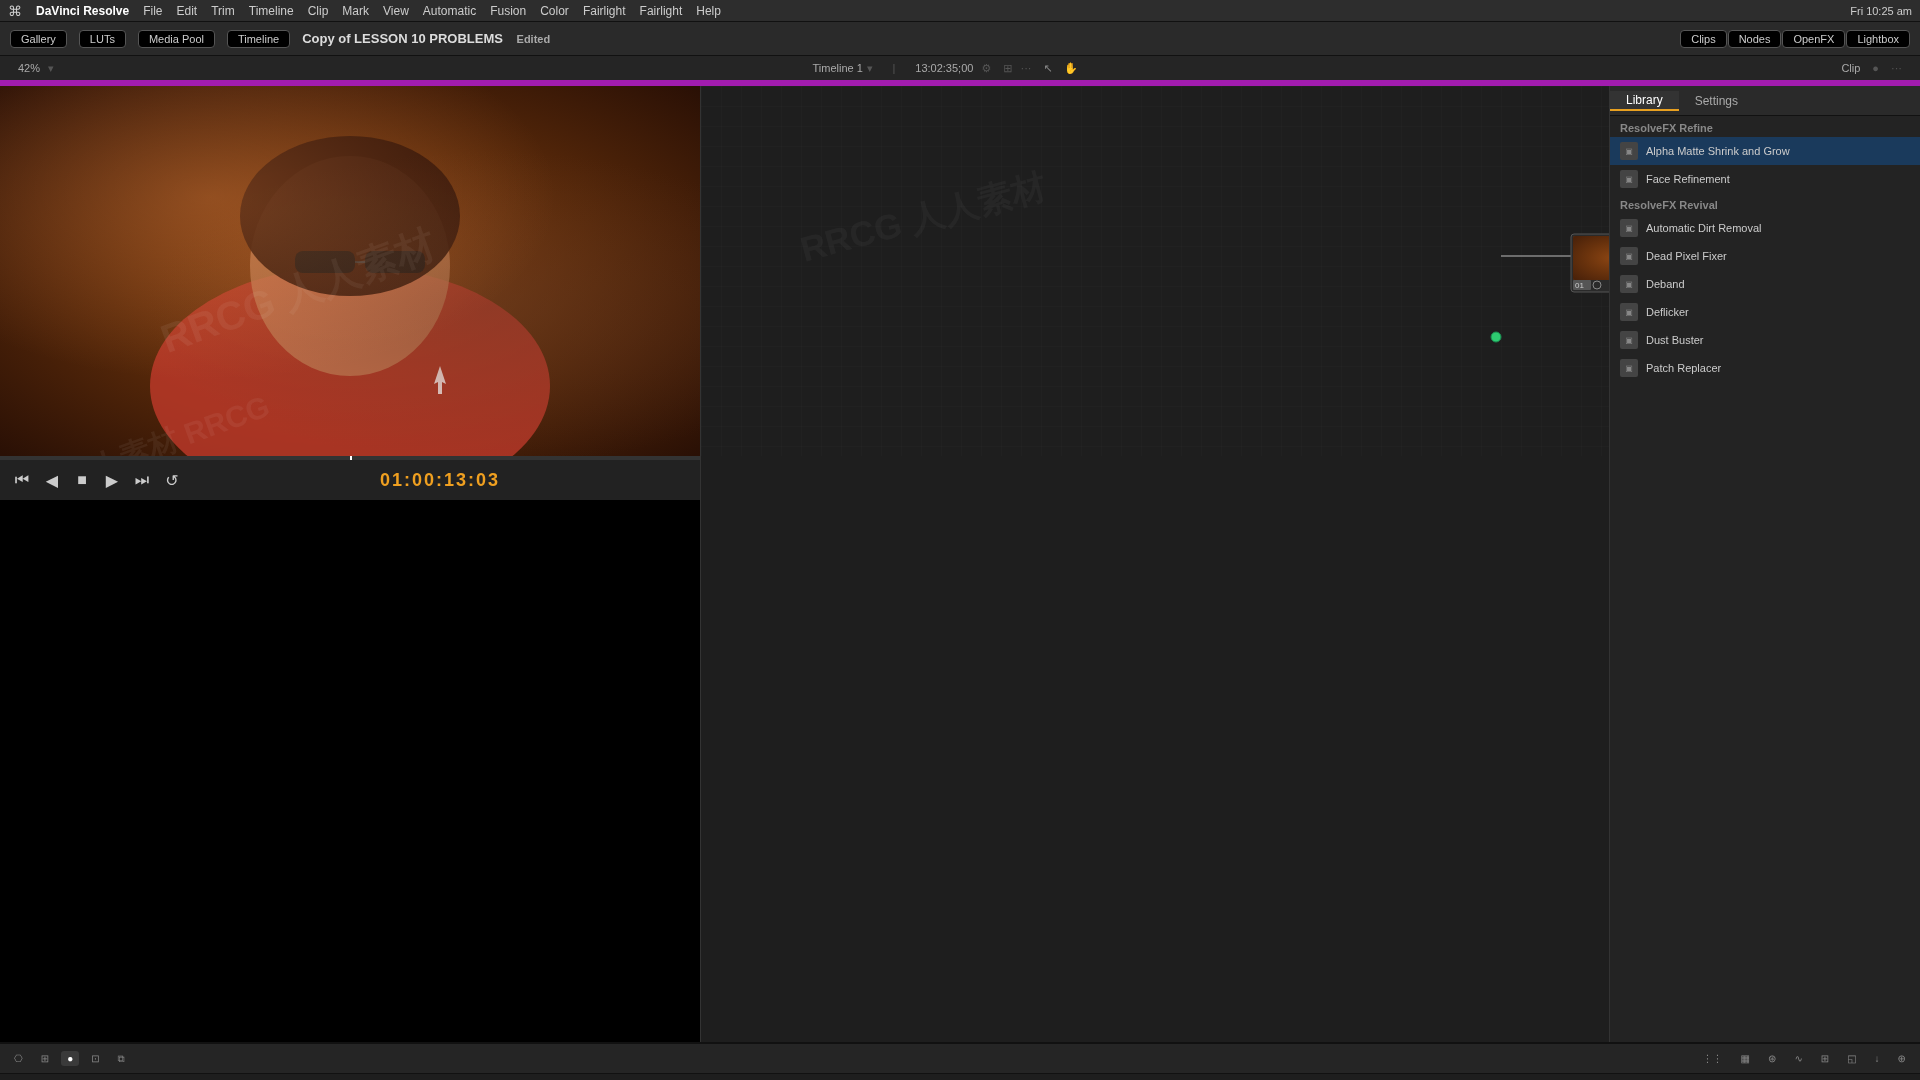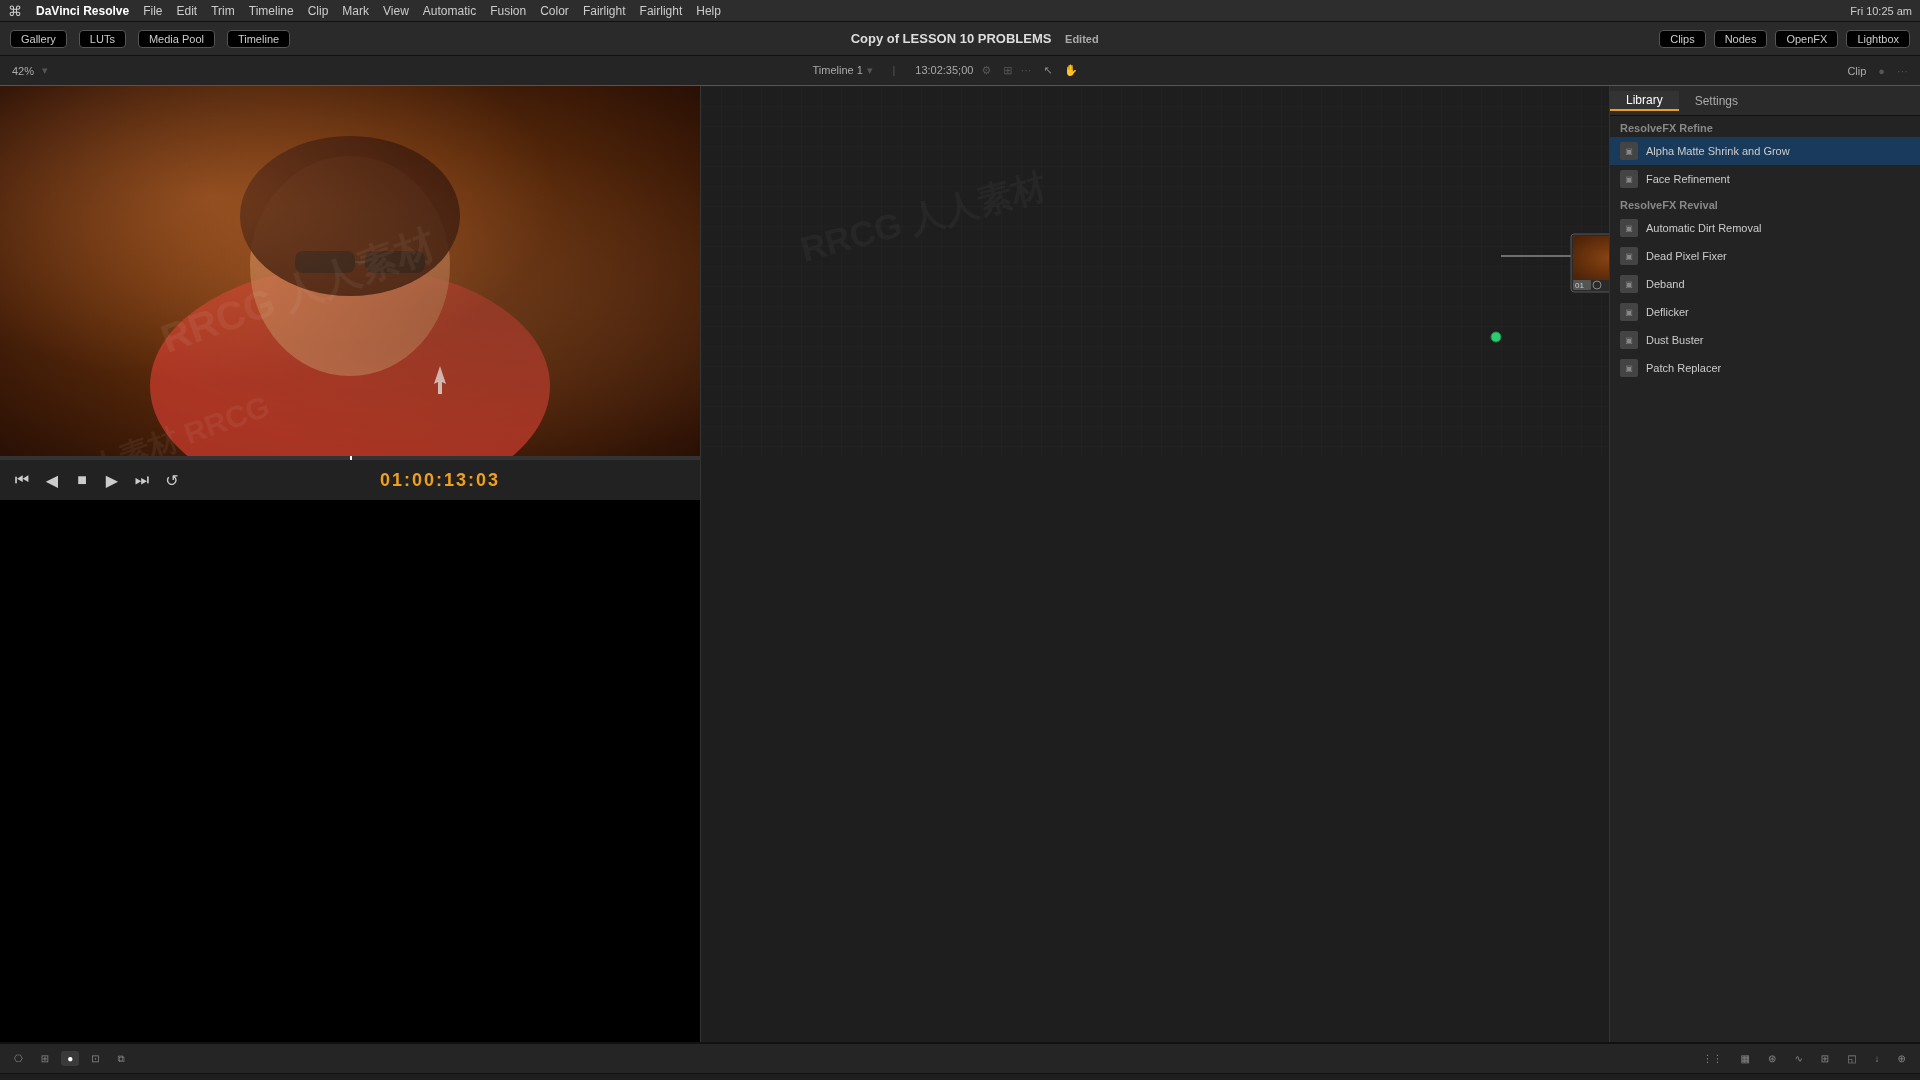--- a/index.html
+++ b/index.html
@@ -41,22 +41,22 @@
     .toolbar-btn {
       background: #000000;
       border: 1px solid #555;
       border-radius: 4px;
       color: #ccc;
       padding: 2px 10px;
       font-size: 11px;
       cursor: pointer;
       display: flex; align-items: center; gap: 4px;
     }
-    .toolbar-center { flex: 1; text-align: center; font-size: 13px; font-weight: 600; color: #ddd; }
-    .toolbar-right { display: flex; align-items: center; gap: 8px; }
+    .toolbar-center { flex: 1; font-size: 13px; font-weight: 600; color: #ddd; }
+    .toolbar-right { display: flex; align-items: center; gap: 1px; }
     .edited-badge { color: #aaa; font-size: 11px; }
 
     
     .main-area {
       display: flex;
       height: calc(1080px - 22px - 34px - 34px - 34px);
     }
 
     
     .preview-panel {
@@ -200,23 +200,23 @@
       overflow: hidden;
       border-bottom: 1px solid #111;
     }
 
     
     .viewer-toolbar {
       height: 30px;
       background: #252525;
       display: flex;
       align-items: center;
-      padding: 0 12px;
+      padding: 0 18px;
       gap: 8px;
-      border-bottom: 1px solid #a21caf;
+      border-bottom: 6px solid #a21caf;
     }
     .viewer-label { color: #aaa; font-size: 11px; }
 
     
     .mode-bar {
       height: 30px;
       background: #252525;
       display: flex;
       align-items: center;
       padding: 0 8px;

